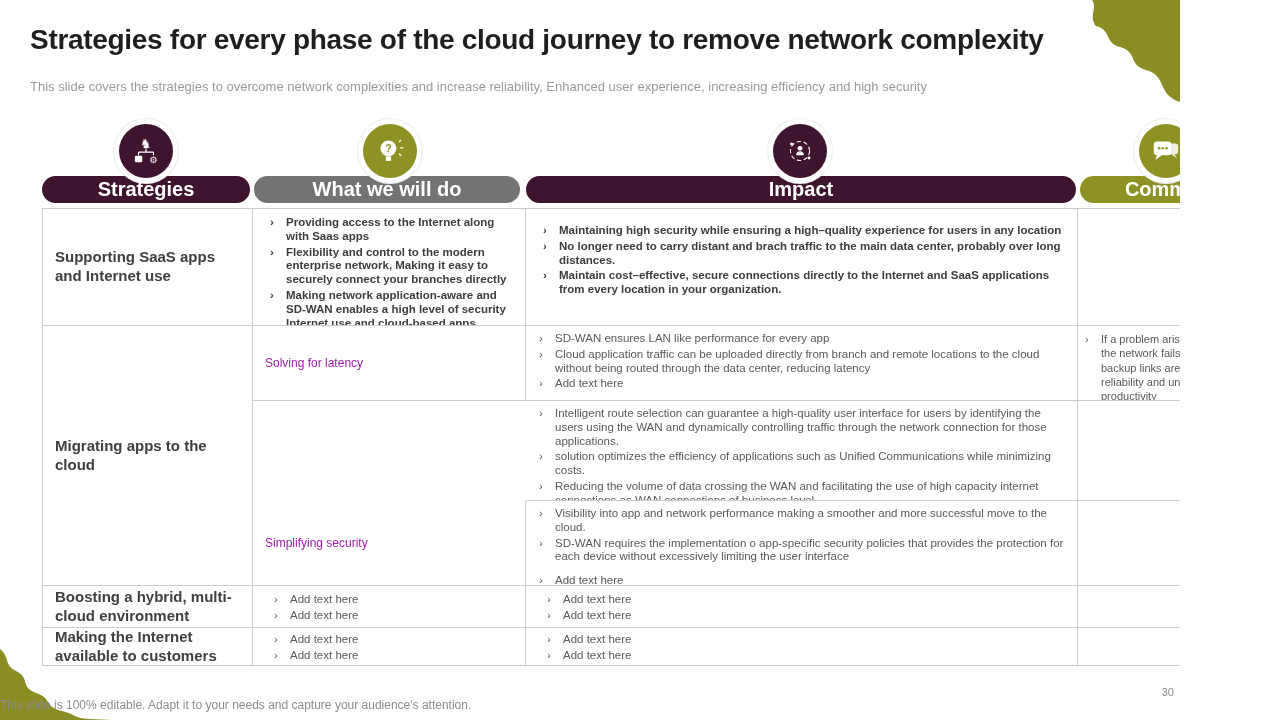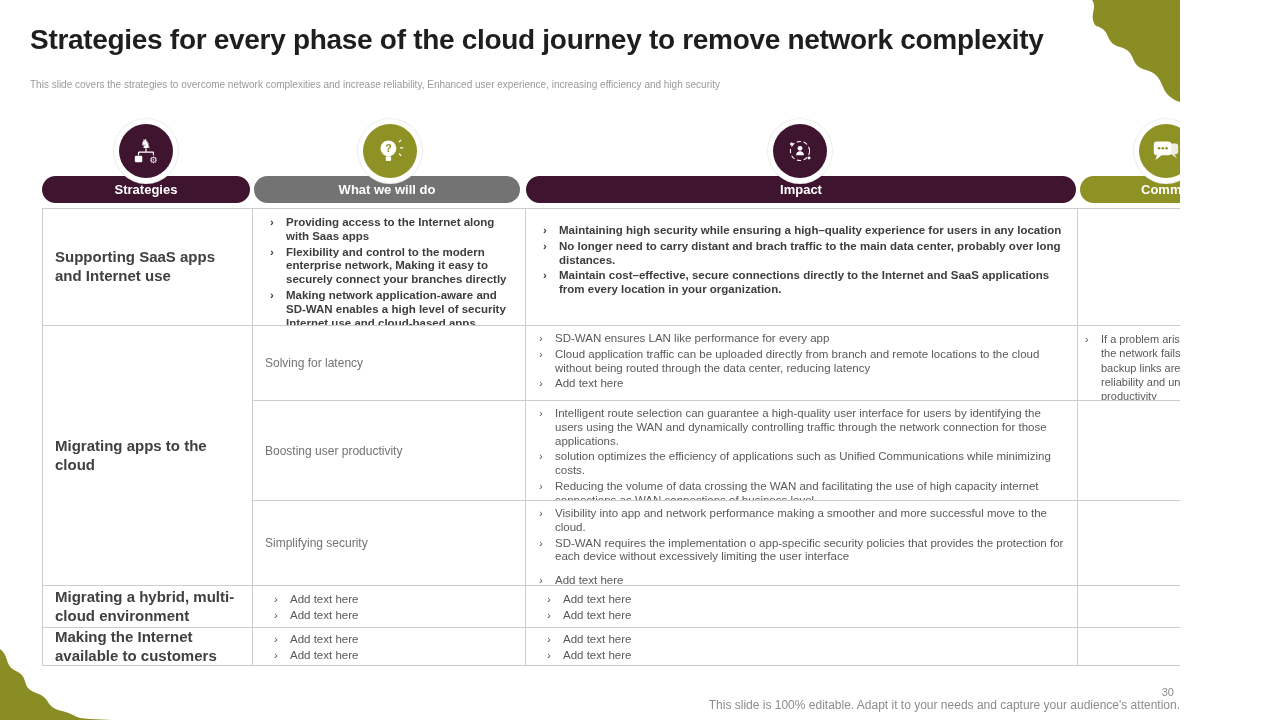--- a/index.html
+++ b/index.html
@@ -7,26 +7,26 @@
          font-family:"Liberation Sans", sans-serif;}
 
   
   .corner{position:absolute;pointer-events:none;}
   .corner.tr{top:0;right:0;}
   .corner.bl{bottom:0;left:0;}
 
   
   .title{position:absolute;left:30px;top:24px;width:1160px;font-size:28px;font-weight:bold;
          color:#1e1e1e;letter-spacing:-0.3px;}
-  .subtitle{position:absolute;left:30px;top:79px;width:1100px;font-size:10px;color:#9a9a9a;}
+  .subtitle{position:absolute;left:30px;top:79px;width:1100px;font-size:13px;color:#9a9a9a;}
 
   
   .pill{position:absolute;top:176px;height:27px;border-radius:14px;z-index:1;
         display:flex;align-items:center;justify-content:center;
-        color:#ffffff;font-size:13px;font-weight:bold;}
+        color:#ffffff;font-size:20px;font-weight:bold;}
   .pill.p1{left:42px;width:208px;background:#3F142F;}
   .pill.p2{left:254px;width:266px;background:#737373;}
   .pill.p3{left:526px;width:550px;background:#3F142F;}
   .pill.p4{left:1080px;width:182px;background:#8E9224;}
 
   
   .icon-circle{position:absolute;top:124px;width:54px;height:54px;border-radius:50%;z-index:2;
                display:flex;align-items:center;justify-content:center;
                box-shadow:0 0 0 5px #ffffff, 0 0 0 6px #ededed;}
   .icon-circle.c1{left:119px;background:#3F142F;}
@@ -38,36 +38,36 @@
   
   .tbl{position:absolute;left:42px;top:208px;width:1220px;height:457px;
        display:grid;grid-template-columns:210px 273px 552px 185px;
        grid-template-rows:117px 75px 100px 85px 42px 38px;
        border-left:1px solid #cccccc;border-top:1px solid #cccccc;}
   .cell{border-right:1px solid #cccccc;border-bottom:1px solid #cccccc;
         box-sizing:border-box;overflow:hidden;}
 
   .strat{display:flex;align-items:center;padding:4px 10px 4px 12px;
          font-size:15px;font-weight:bold;color:#404040;line-height:1.25;}
-  .sublabel{display:flex;align-items:center;padding-left:12px;font-size:12px;color:#737373;}
+  .sublabel{display:flex;align-items:center;padding-left:12px;font-size:12px;color:#a21caf;}
 
   .bullets{display:flex;flex-direction:column;padding:6px 8px 4px 10px;}
   .bullets.vcenter{justify-content:center;}
   .bullet{display:flex;font-size:11.5px;color:#595959;line-height:1.2;margin:1px 0;}
   .bullet::before{content:"›";flex:0 0 16px;text-align:left;padding-left:3px;color:#595959;}
   .bullets.bold .bullet{font-weight:bold;color:#3d3d3d;}
   .bullets.bold .bullet::before{color:#3d3d3d;}
   .bullets.padtop{padding-top:14px;}
   .bullet.spaced{margin-top:9px;}
 
   .comment-cell{padding:5px 4px 4px 4px;}
   .comment-cell .bullet{font-size:11px;line-height:1.3;}
 
   
-  .footer{position:absolute;left:0;top:698px;width:100%;text-align:right;
+  .footer{position:absolute;left:0;top:698px;width:100%;text-align:left;
           font-size:12px;color:#8c8c8c;}
   .page-number{position:absolute;right:6px;top:686px;font-size:11px;color:#8c8c8c;}
 </style>
 </head>
 <body>
 
 <div class="slide">
 
   <svg class="corner tr" width="96" height="108" viewBox="0 0 96 108">
     <path d="M8 0 H96 V102 C72 94 84 76 62 70 C44 65 54 52 36 47 C20 43 28 30 12 26 C4 16 14 8 8 0 Z" fill="#8A8D24"></path>
@@ -139,37 +139,36 @@
     <div class="cell sublabel" style="grid-column:2;grid-row:2;">Solving for latency</div>
     <div class="cell bullets" style="grid-column:3;grid-row:2;padding-top:5px;">
       <div class="bullet">SD-WAN ensures LAN like performance for every app</div>
       <div class="bullet">Cloud application traffic can be uploaded directly from branch and remote locations to the cloud without being routed through the data center, reducing latency</div>
       <div class="bullet">Add text here</div>
     </div>
     <div class="cell comment-cell" style="grid-column:4;grid-row:2;">
       <div class="bullet">If a problem arises on one link, the network fails over then backup links are always-on for reliability and uninterrupted productivity</div>
     </div>
 
-    <div class="cell sublabel" style="grid-column:2;grid-row:3;">Boosting user productivity</div>
     <div class="cell bullets" style="grid-column:3;grid-row:3;padding-top:5px;align-items:flex-end;">
       <div class="bullet">Intelligent route selection can guarantee a high-quality user interface for users by identifying the users using the WAN and dynamically controlling traffic through the network connection for those applications.</div>
       <div class="bullet">solution optimizes the efficiency of applications such as Unified Communications while minimizing costs.</div>
       <div class="bullet">Reducing the volume of data crossing the WAN and facilitating the use of high capacity internet connections as WAN connections of business level.</div>
     </div>
     <div class="cell" style="grid-column:4;grid-row:3;"></div>
 
     <div class="cell sublabel" style="grid-column:2;grid-row:4;">Simplifying security</div>
     <div class="cell bullets" style="grid-column:3;grid-row:4;padding-top:5px;">
       <div class="bullet">Visibility into app and network performance making a smoother and more successful move to the cloud.</div>
       <div class="bullet">SD-WAN requires the implementation o app-specific security policies that provides the protection for each device without excessively limiting the user interface</div>
       <div class="bullet spaced">Add text here</div>
     </div>
     <div class="cell" style="grid-column:4;grid-row:4;"></div>
 
-    <div class="cell strat" style="grid-column:1;grid-row:5;">Migrating a hybrid, multi-cloud environment</div>
+    <div class="cell strat" style="grid-column:1;grid-row:5;">Boosting a hybrid, multi-cloud environment</div>
     <div class="cell bullets vcenter" style="grid-column:2;grid-row:5;padding-left:18px;">
       <div class="bullet">Add text here</div>
       <div class="bullet">Add text here</div>
     </div>
     <div class="cell bullets vcenter" style="grid-column:3;grid-row:5;padding-left:18px;">
       <div class="bullet">Add text here</div>
       <div class="bullet">Add text here</div>
     </div>
     <div class="cell" style="grid-column:4;grid-row:5;"></div>
 

